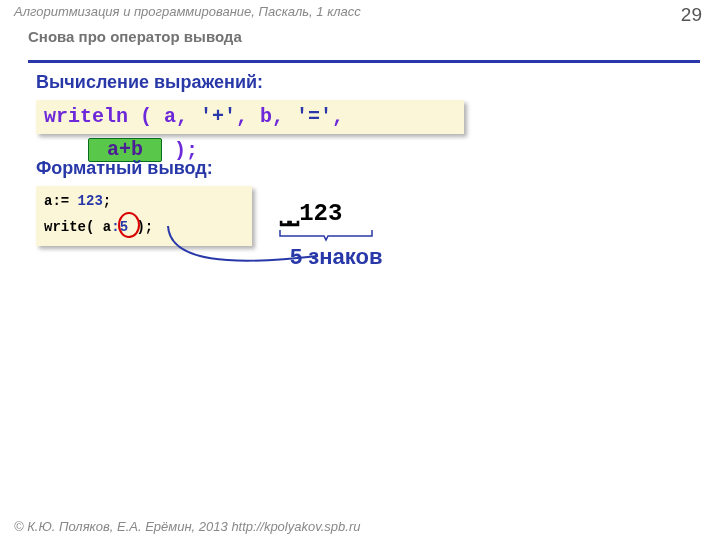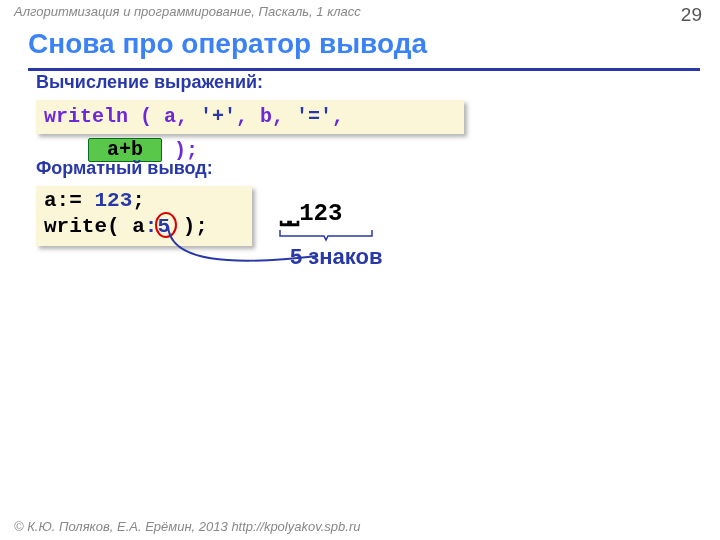--- a/index.html
+++ b/index.html
@@ -25,25 +25,25 @@
     top: 4px;
     right: 18px;
     font-size: 19px;
     color: #555;
   }
   .title {
     position: absolute;
     top: 28px;
     left: 28px;
     right: 20px;
-    font-size: 28px;
-    font-weight: bold;
-    color: #3b82f6;
+    font-size: 15px;
+    font-weight: bold;
+    color: #737373;
     border-bottom: 3px solid #2838a8;
-    padding-bottom: 8px;
+    padding-bottom: 15px;
   }
   .subtitle1 {
     position: absolute;
     top: 72px;
     left: 36px;
     font-size: 18px;
     font-weight: bold;
     color: #2838a8;
   }
   .codebox1 {
@@ -61,21 +61,21 @@
     line-height: 34px;
   }
   .codebox1 .kw { color: #6d28d9; }
   .codebox1 .str { color: #2838a8; }
   .highlight-green {
     display: inline-block;
     background: #59c84a;
     border-radius: 2px;
     padding: 0 18px;
     border: 1px solid #0a6b1f;
-    color: #000000;
+    color: #4c1d95;
     line-height: 22px;
     position: relative;
     top: -1px;
     margin-left: 44px;
   }
   .subtitle2 {
     position: absolute;
     top: 158px;
     left: 36px;
     font-size: 18px;
@@ -84,21 +84,21 @@
   }
   .codebox2 {
     position: absolute;
     top: 186px;
     left: 36px;
     width: 200px;
     height: 56px;
     background: #fcf6d8;
     box-shadow: 3px 3px 4px rgba(0,0,0,0.3);
     font-family: "Courier New", monospace;
-    font-size: 21px;
+    font-size: 14px;
     font-weight: bold;
     padding: 2px 8px;
     line-height: 26px;
   }
   .codebox2 .num { color: #2838a8; }
   .circle-red {
     display: inline-block;
     position: relative;
   }
   .circle-red::after {

